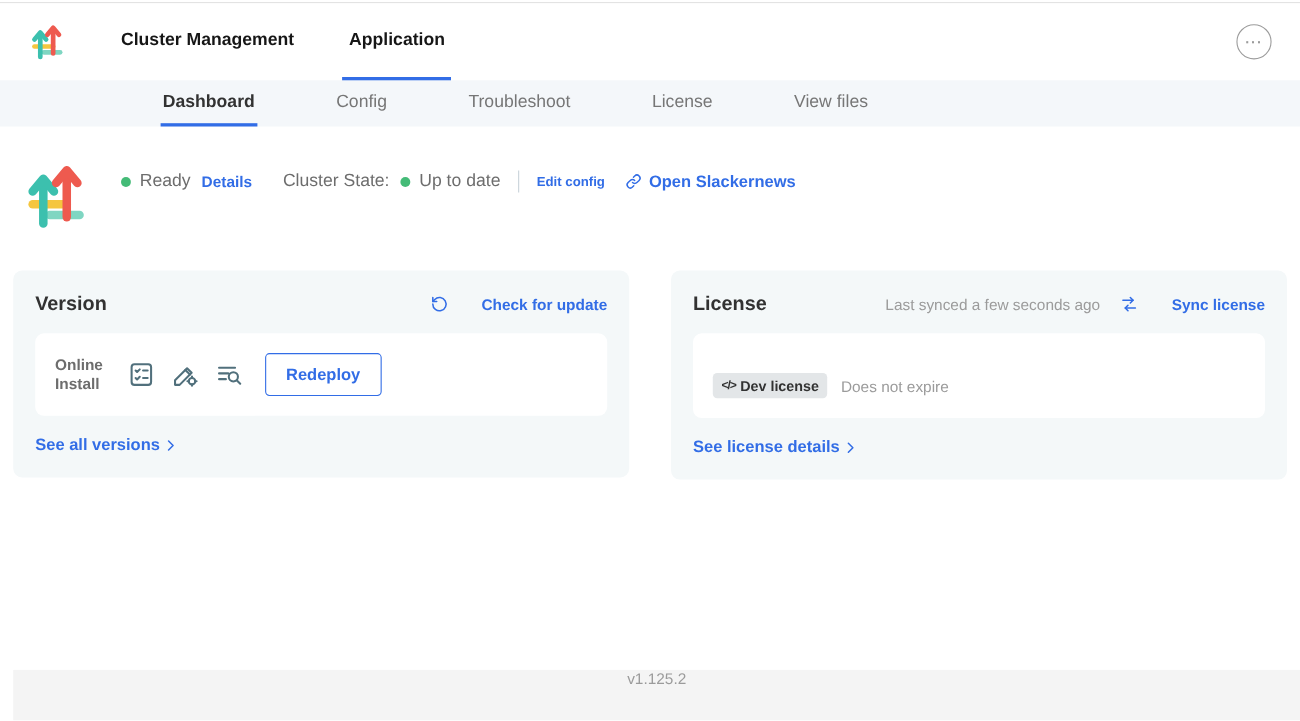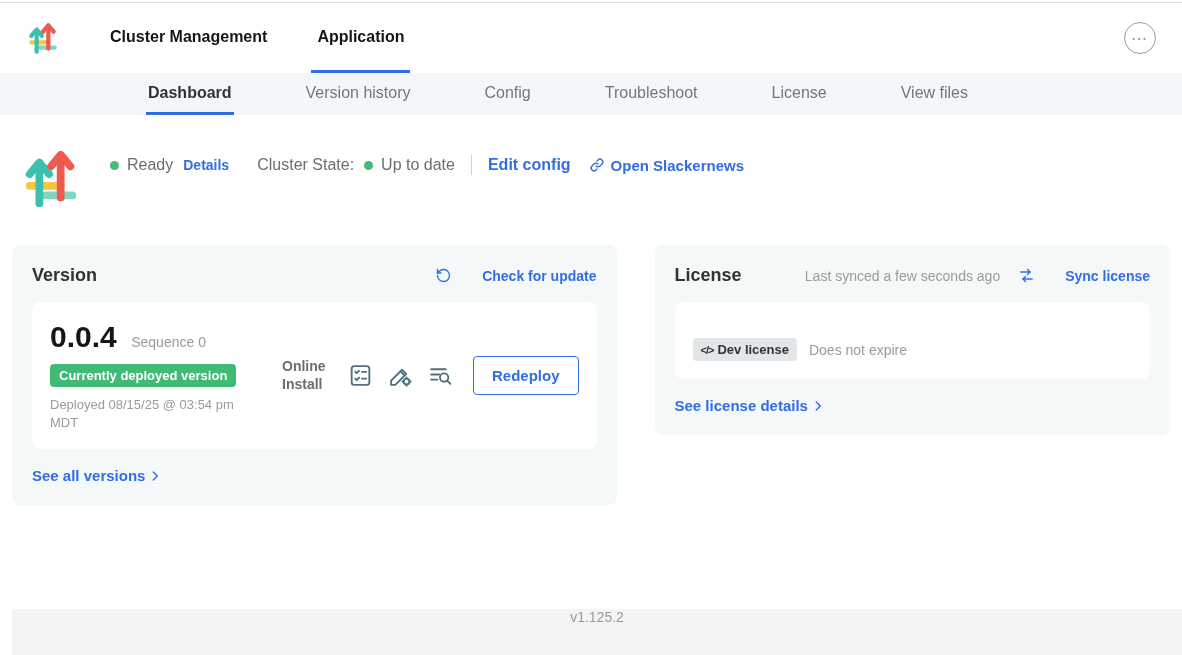--- a/index.html
+++ b/index.html
@@ -41,21 +41,21 @@
   .app-icon svg { width:62px; height:66px; margin-top:4px; }
   .page-title { margin:2px 0 0; font-size:34px; font-weight:800; letter-spacing:-0.5px; color:#161616; }
   .status-row { display:flex; align-items:center; margin-top:14px; font-size:16px; color:#6d6d6d; }
   .dot { width:9px; height:9px; border-radius:50%; background:#44bb77; margin-right:8px; flex:none; }
   .lnk { color:#326de6; font-weight:600; }
   .lnk.bold { font-weight:700; }
   .details-lnk { margin-left:10px; font-size:14px; }
   .cluster-label { margin-left:28px; margin-right:10px; }
   .vdiv { width:1px; height:20px; background:#c9d3da; margin:0 16px; }
   .open-app { display:inline-flex; align-items:center; gap:6px; margin-left:18px; font-size:15px; }
-  .edit-config { font-size:16px; }
+  .edit-config { font-size:12px; }
 
   
   .cards { display:flex; align-items:flex-start; gap:38px; margin:30px 12px 0; }
   .card { flex:1; background:#f4f8f9; border-radius:8px; padding:20px; }
   .card-head { display:flex; align-items:center;gap:15px; }
   .card-title { font-size:18px; font-weight:800; color:#323232; }
   .card-head-right { margin-left:auto; display:flex; align-items:center; gap:8px; }
   .card-head-right svg { width:17px; height:17px; color:#326de6; }
   .head-link { font-size:14px;margin-left:22px; }
   .inner { background:#fff; border-radius:8px; padding:18px; margin-top:16px; }
@@ -119,21 +119,20 @@
   </div>
   <div class="toptab">Cluster Management</div>
   <div class="toptab active">Application</div>
   <button class="more-btn">
     <span>···</span>
   </button>
 </div>
 
 <div class="subnav">
   <div class="subtab active">Dashboard</div>
-  <div class="subtab">Version history</div>
   <div class="subtab">Config</div>
   <div class="subtab">Troubleshoot</div>
   <div class="subtab">License</div>
   <div class="subtab">View files</div>
 </div>
 
 <div class="app-header">
   <div class="app-icon">
     <svg viewBox="0 0 64 64" fill="none" stroke-linecap="round" stroke-linejoin="round">
       <path d="M10 40 H42" stroke="#f5c63f" stroke-width="8"></path>
@@ -174,28 +173,20 @@
         <svg viewBox="0 0 24 24" fill="none" stroke="currentColor" stroke-width="2" stroke-linecap="round" stroke-linejoin="round">
           <path d="M3.5 12a8.5 8.5 0 1 0 2.5-6L3.5 8.5"></path>
           <path d="M3.5 3.5v5h5"></path>
         </svg>
         <span class="lnk bold head-link">Check for update</span>
       </a>
     </div>
 
     <div class="inner">
       <div class="version-row">
-        <div class="vinfo">
-          <span class="vnum">0.0.4</span>
-          <span class="vseq">Sequence 0</span>
-          <div>
-            <span class="badge-green">Currently deployed version</span>
-          </div>
-          <div class="deployed">Deployed 08/15/25 @ 03:54 pm MDT</div>
-        </div>
         <div class="install-type">Online Install</div>
         <div class="vicons">
           <span class="icon-btn">
             <svg viewBox="0 0 24 24" fill="none" stroke="currentColor" stroke-width="1.8" stroke-linecap="round" stroke-linejoin="round">
               <rect x="3.5" y="3" width="17" height="18" rx="2.5"></rect>
               <path d="M7 8.5l1.3 1.3 2.3-2.3"></path>
               <path d="M13.5 8.5h4"></path>
               <path d="M7 15l1.3 1.3 2.3-2.3"></path>
               <path d="M13.5 15h4"></path>
             </svg>

